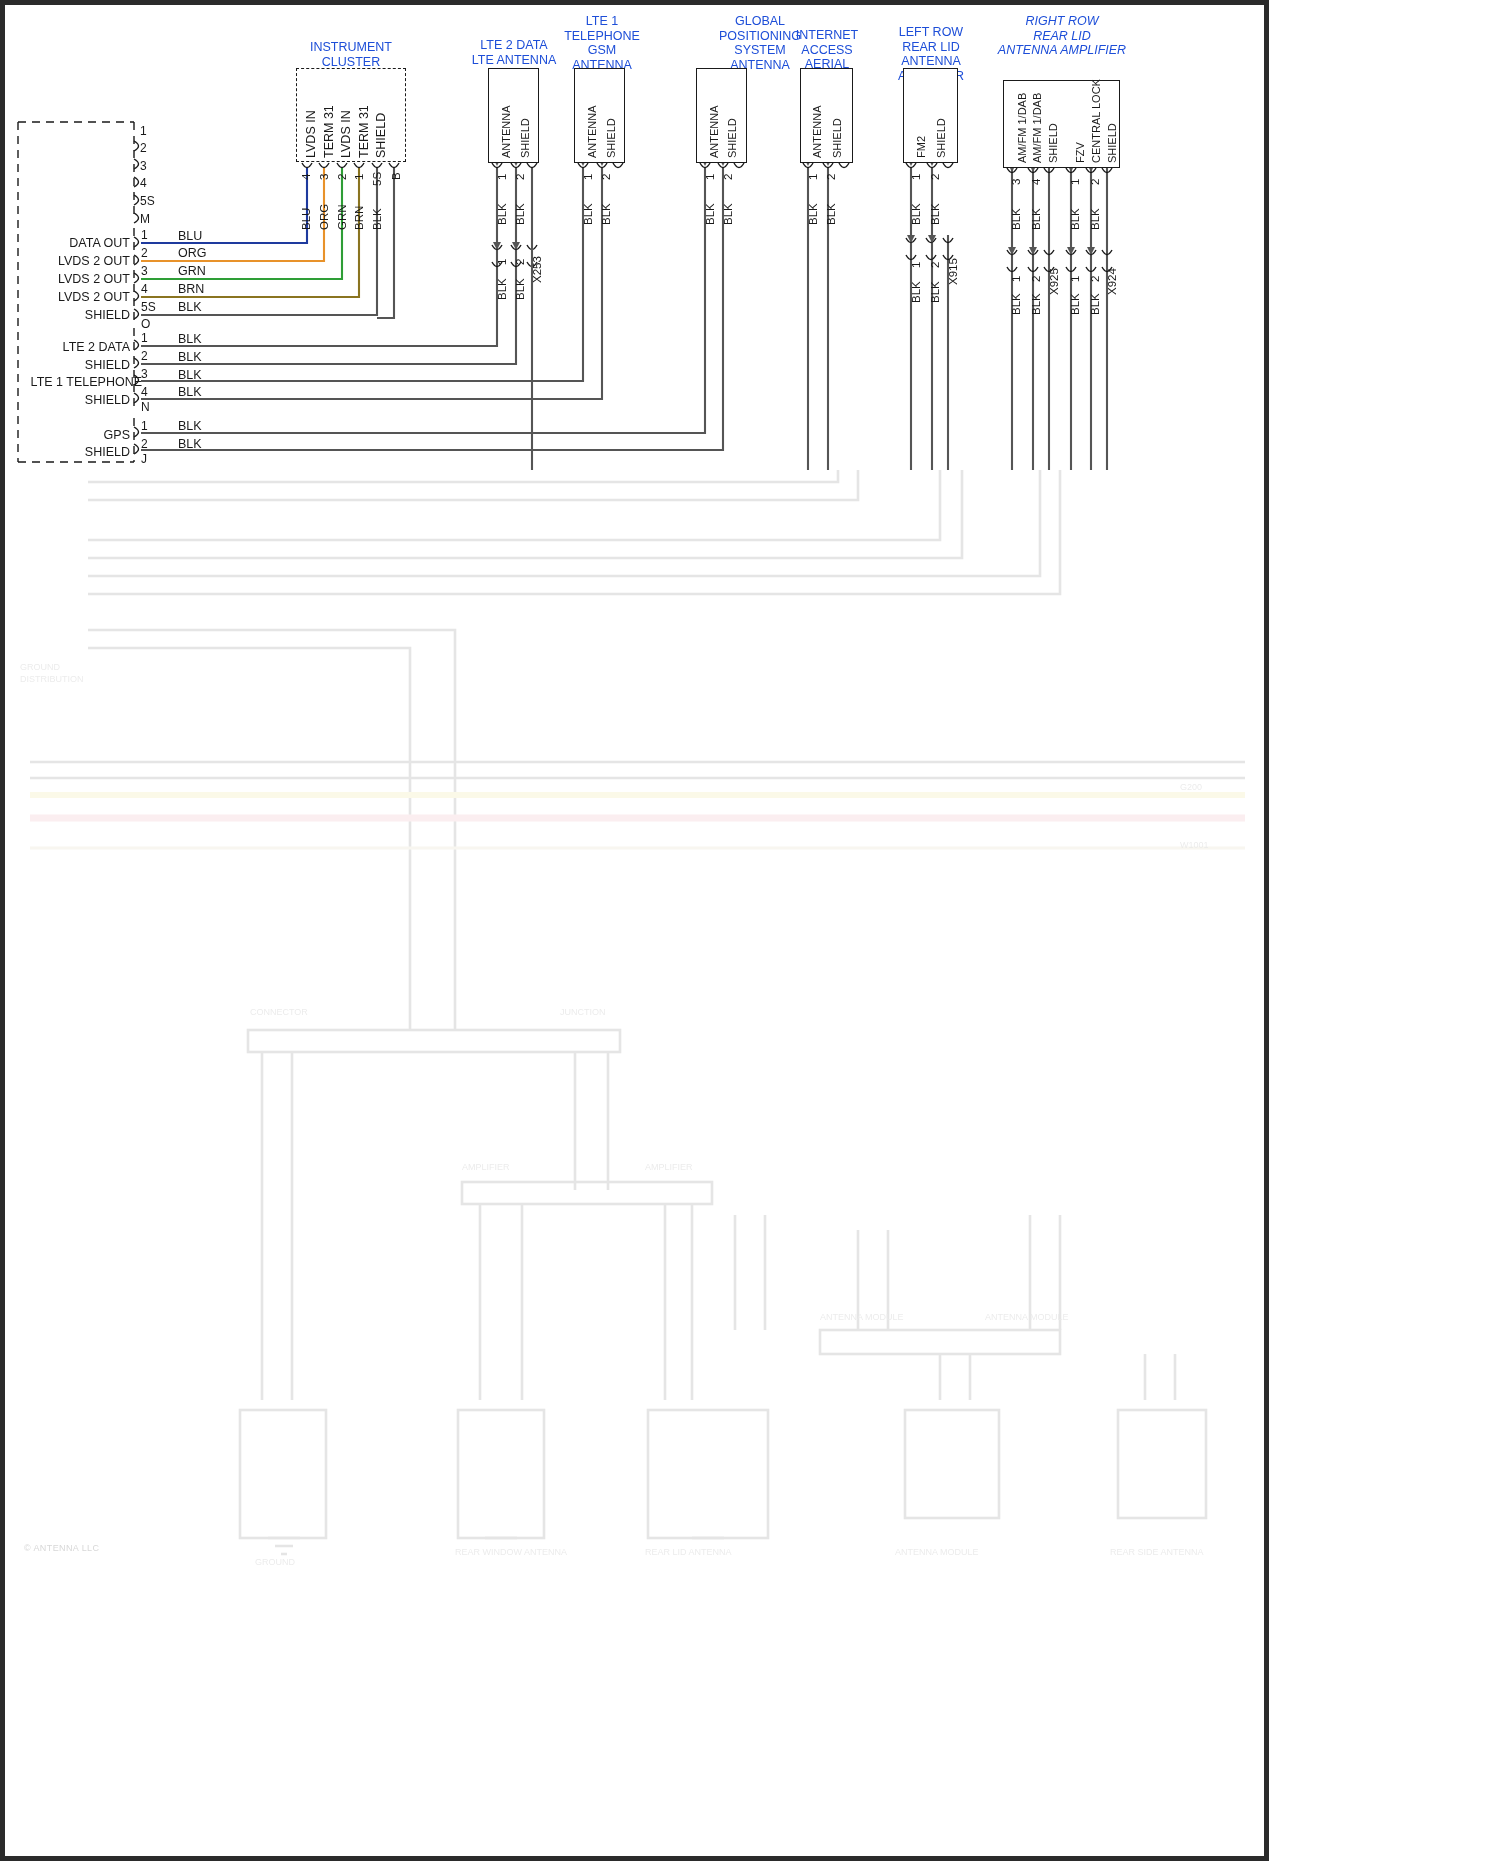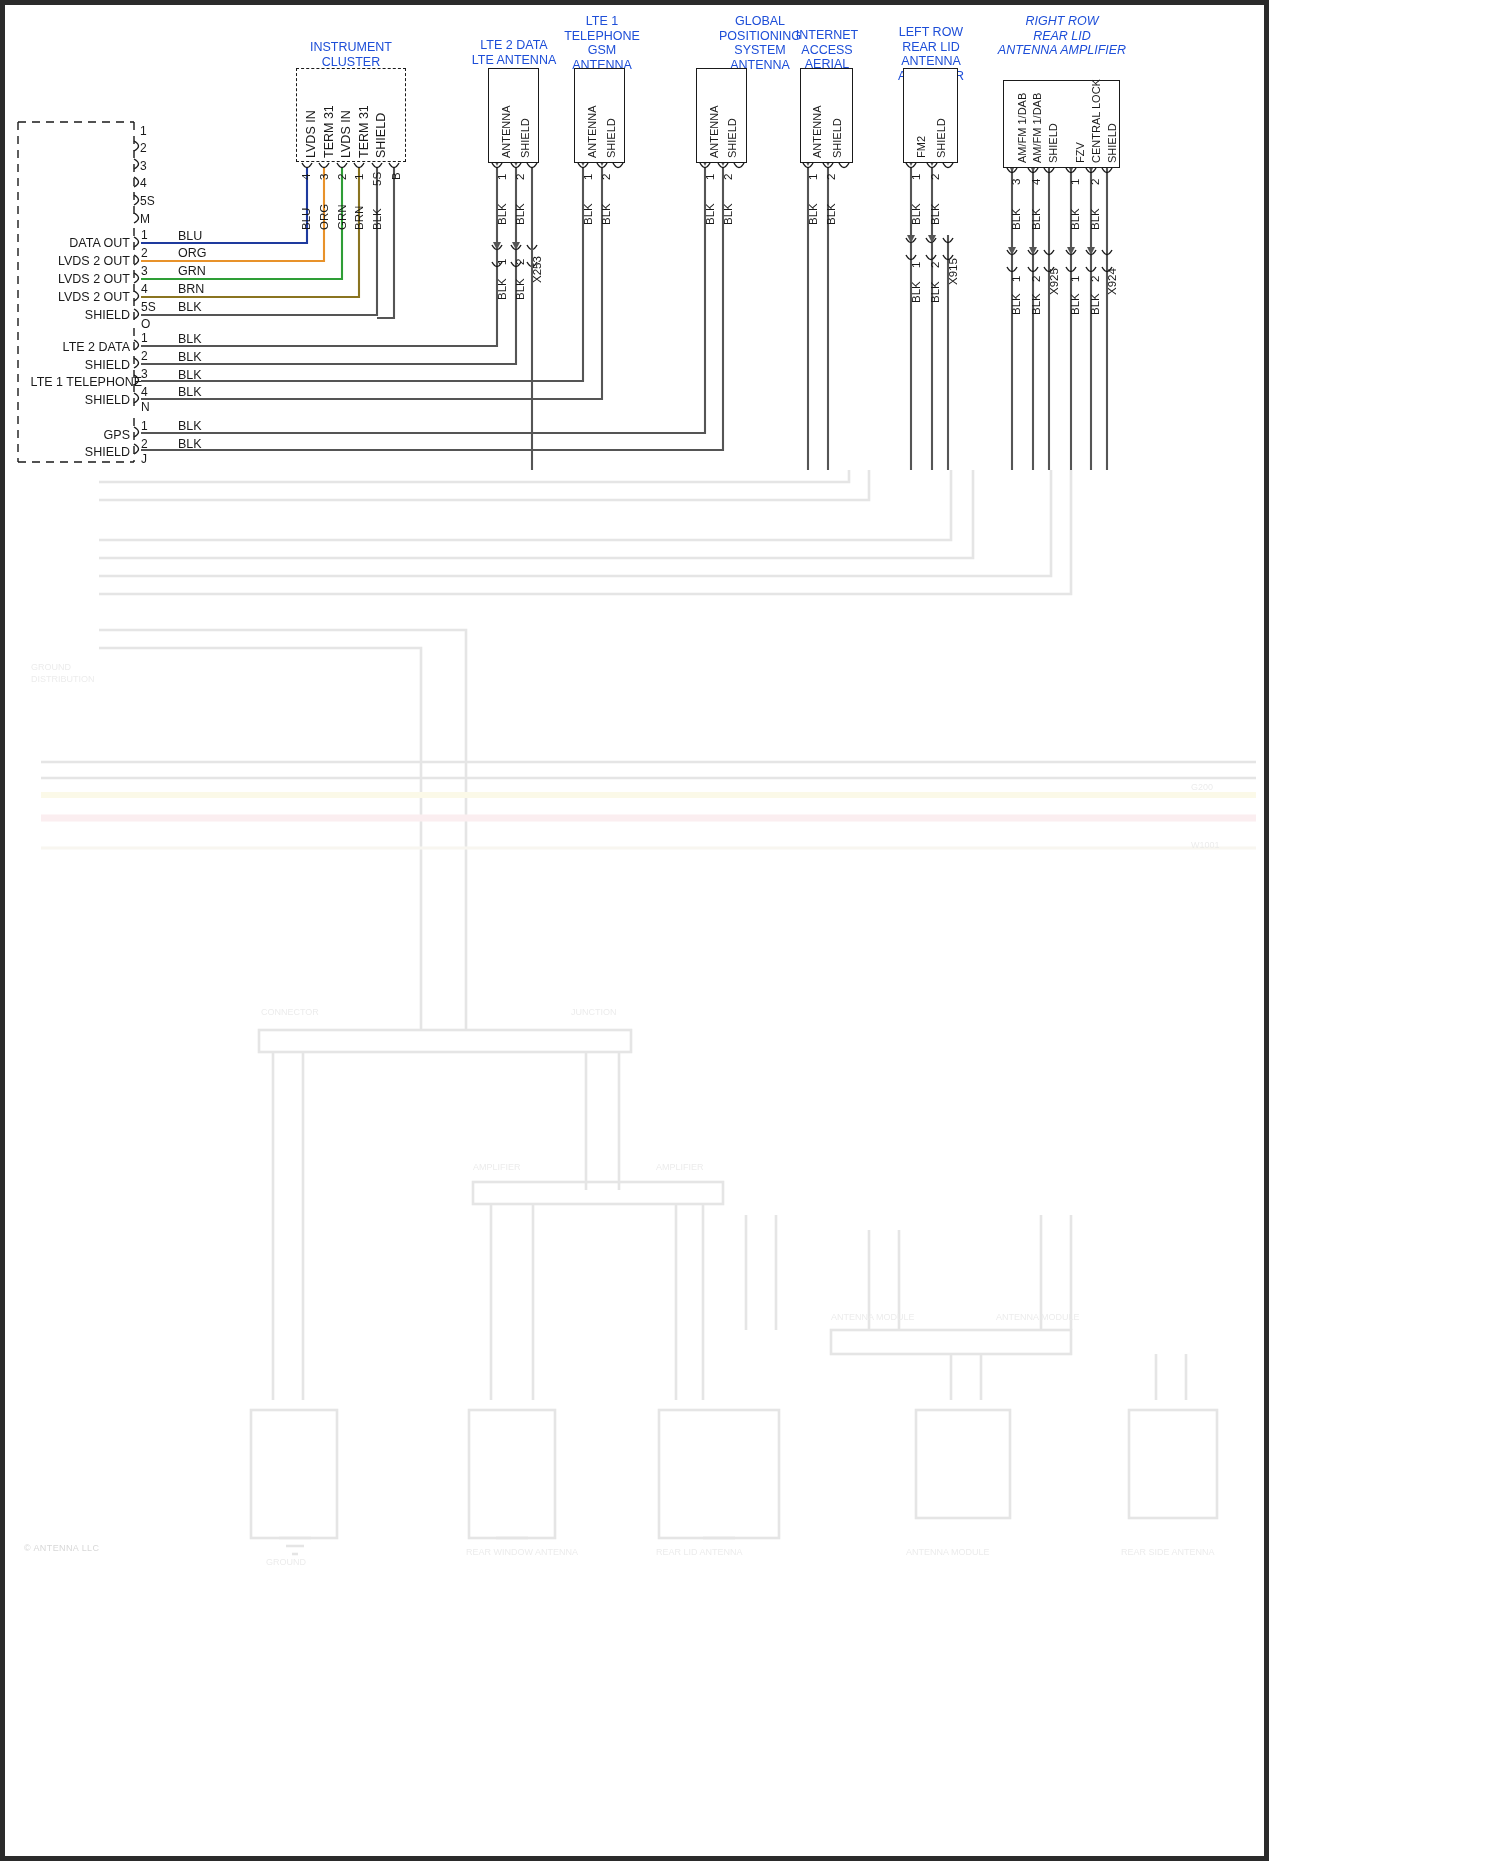--- a/index.html
+++ b/index.html
@@ -32,21 +32,21 @@
   .crisp {
     position: absolute;
     left: 0; top: 0;
     width: 1269px;
     height: 470px;
     overflow: hidden;
   }
   
   .faded {
     position: absolute;
-    left: 11px; top: 470px;
+    left: 0; top: 470px;
     width: 1292px;
     height: 1391px;
     overflow: hidden;
     opacity: 0.17;
     filter: blur(0.6px);
   }
 
   svg { display: block; }
 
   .lbl {

